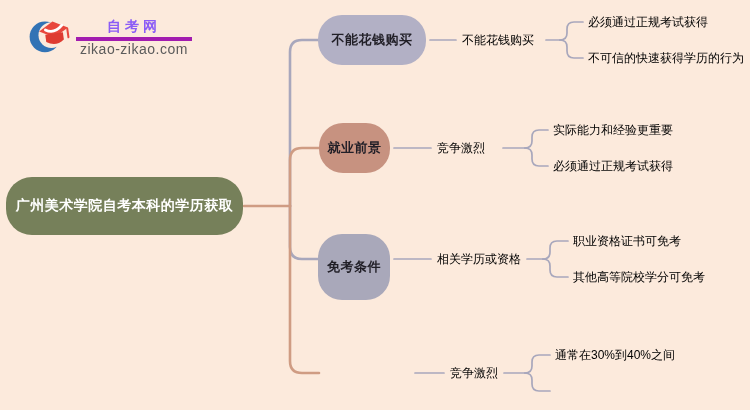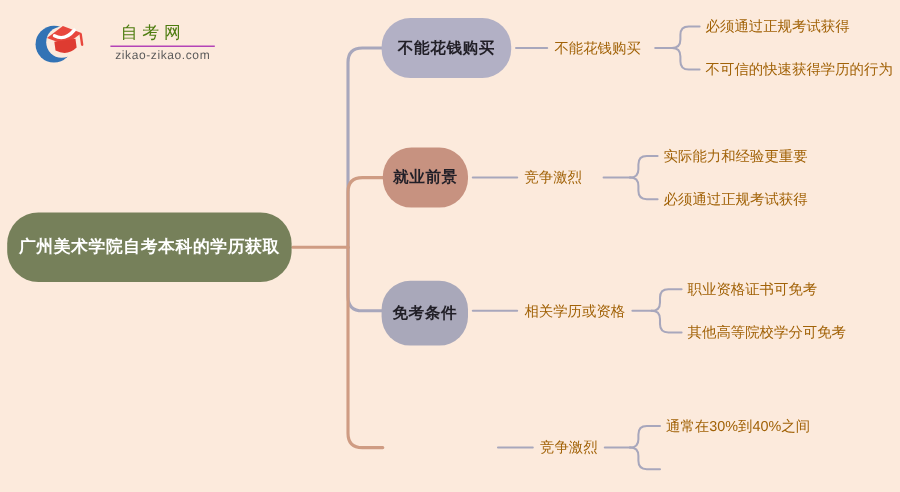--- a/index.html
+++ b/index.html
@@ -7,41 +7,41 @@
     position:relative;
     width:750px;height:410px;
     background:#fceadc;
     overflow:hidden;
     font-family:"Liberation Sans","DejaVu Sans",sans-serif;
   }
   
   .logo{position:absolute;left:28px;top:16px;display:flex;align-items:center;gap:6px;}
   .logo-icon{width:42px;height:40px;flex:0 0 auto;}
   .logo-text{display:flex;flex-direction:column;align-items:center;}
-  .logo-title{font-size:14px;font-weight:normal;color:#4d7c0f;letter-spacing:4px;line-height:17px;}
-  .logo-domain{font-size:10px;color:#5b5b5b;letter-spacing:.5px;border-top:1px solid #a21caf;padding:2px 4px 0 4px;margin-top:2px;line-height:12px;margin-left:16px;}
+  .logo-title{font-size:14px;font-weight:bold;color:#8b5cf6;letter-spacing:4px;line-height:17px;}
+  .logo-domain{font-size:14px;color:#5b5b5b;letter-spacing:.5px;border-top:4px solid #a21caf;padding:2px 4px 0 4px;margin-top:2px;line-height:12px;}
   
   .wires{position:absolute;left:0;top:0;width:750px;height:410px;}
   .wires path{fill:none;stroke-linecap:round;}
   .wire-trunk-warm{stroke:#cf9c83;stroke-width:2.6px;}
   .wire-trunk-cool{stroke:#a8a7bc;stroke-width:2.6px;}
   .wire-thin{stroke:#a8a7bc;stroke-width:1.7px;}
   
   .node{position:absolute;display:flex;align-items:center;justify-content:center;text-align:center;box-sizing:border-box;}
   .root-node{
     left:6px;top:177px;width:237px;height:58px;border-radius:26px;
     background:#76805a;color:#ffffff;font-size:14px;font-weight:bold;letter-spacing:.5px;justify-content:center;
   }
   .branch-node{font-weight:bold;color:#211f27;border-radius:24px;font-size:13px;letter-spacing:.5px;}
   .bn1{left:318px;top:15px;width:108px;height:50px;background:#b2b0c5;}
   .bn2{left:319px;top:123px;width:71px;height:50px;background:#c79280;text-align:center;}
-  .bn3{left:318px;top:234px;width:72px;height:54px;background:#a9a8ba;}
+  .bn3{left:318px;top:234px;width:72px;height:66px;background:#a9a8ba;}
   .bn4{left:319px;top:348px;width:92px;height:50px;background:#c6907e;}
   
-  .lbl{position:absolute;font-size:12px;line-height:18px;color:#a16207;font-weight:500;white-space:nowrap;}
+  .lbl{position:absolute;font-size:12px;line-height:18px;color:#000000;font-weight:500;white-space:nowrap;}
   .mid1{left:462px;top:31px;}
   .mid2{left:437px;top:139px;}
   .mid3{left:437px;top:250px;}
   .mid4{left:450px;top:364px;}
   .lf1a{left:588px;top:13px;}
   .lf1b{left:588px;top:49px;}
   .lf2a{left:553px;top:121px;}
   .lf2b{left:553px;top:157px;}
   .lf3a{left:573px;top:232px;}
   .lf3b{left:573px;top:268px;}

